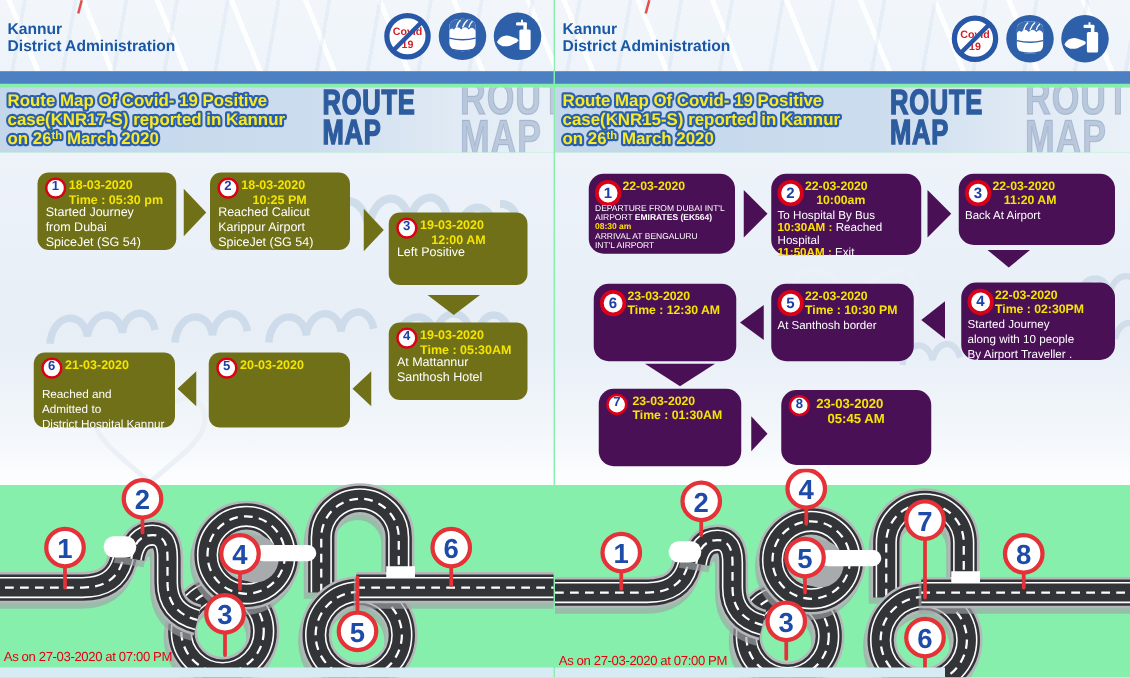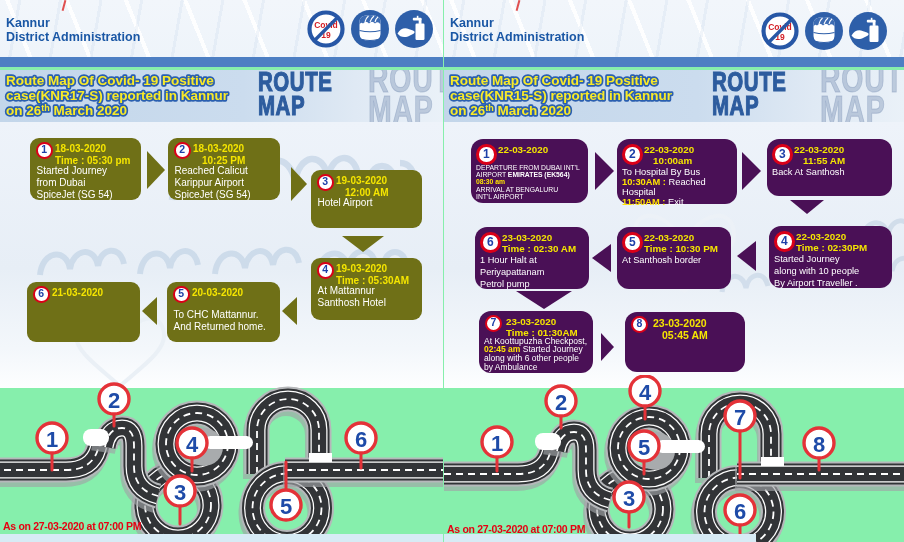--- a/index.html
+++ b/index.html
@@ -38,21 +38,21 @@
 .y,.yb{color:#ffe400}.yb{font-weight:bold}
 .panel.right .badge{left:5px;top:5px;width:20.5px;height:20.5px;border-width:3px;font-size:12px;line-height:14px}
 .panel.right .dates{left:27px;font-size:9.8px;line-height:11px;top:5px}
 .panel.right .body{left:5px}
 .panel.right .b11{font-size:9.2px}
 .panel.right .bx78 .badge{width:17px;height:17px;border-width:2.8px;font-size:10.5px;line-height:11.5px;left:6px;top:4px}
 .panel.right .bx8 .body{font-size:10.3px;line-height:11.7px;left:7px}
 .panel.right .bx8 .dates{left:28px;font-size:10.5px;line-height:12px}
 .arr{position:absolute;width:0;height:0}
 .roadsvg{position:absolute;left:0}
-.ason{position:absolute;left:3px;font-size:10.5px;letter-spacing:-0.3px;font-weight:bold;color:#e60012}
+.ason{position:absolute;left:3px;font-size:10.5px;letter-spacing:-0.3px;font-weight:normal;color:#e60012}
 .strip{position:absolute;left:0;top:534px;width:100%;height:8px;background:#d7ebf5}
 </style></head>
 <body>
 <div id="page">
 <div class="panel left" style="left:0px;width:443px">
       <div class="hdr">
         <div class="hdrtxt">Kannur<br>District Administration</div>
         <svg width="443" height="57" style="position:absolute;left:0;top:0">
           <circle cx="326" cy="29" r="16.5" fill="#ffffff" stroke="#2757a6" stroke-width="4.2"></circle>
           <text x="326" y="25" font-size="8.5" font-weight="bold" fill="#d31f26" text-anchor="middle" dominant-baseline="central" font-family="Liberation Sans,sans-serif">Covid</text>
@@ -116,42 +116,42 @@
           <div class="date" style="padding-left:9px">10:25 PM</div>
         </div>
         <div class="body b11">Reached Calicut<br>Karippur Airport<br>SpiceJet (SG 54)</div>
       </div>
       <div class="box " style="left:311px;top:170px;width:111px;height:58px">
         <span class="badge">3</span>
         <div class="dates">
           <div class="date">19-03-2020</div>
           <div class="date" style="padding-left:9px">12:00 AM</div>
         </div>
-        <div class="body b11">Hotel Airport</div>
+        <div class="body b11">Left Positive</div>
       </div>
       <div class="box " style="left:311px;top:258px;width:111px;height:62px">
         <span class="badge">4</span>
         <div class="dates">
           <div class="date">19-03-2020</div>
           <div class="date">Time : 05:30AM</div>
         </div>
         <div class="body b11">At Mattannur<br>Santhosh Hotel</div>
       </div>
       <div class="box " style="left:167px;top:282px;width:113px;height:60px">
         <span class="badge">5</span>
         <div class="dates">
           <div class="date">20-03-2020</div>
         </div>
-        <div class="body b11">To CHC Mattannur.<br>And Returned home.</div>
       </div>
       <div class="box " style="left:27px;top:282px;width:113px;height:60px">
         <span class="badge">6</span>
         <div class="dates">
           <div class="date">21-03-2020</div>
         </div>
+        <div class="body b10">Reached and<br>Admitted to<br>District Hospital Kannur</div>
       </div>
       <div class="arr" style="left:147px;top:151px;border-top:19px solid transparent;border-bottom:19px solid transparent;border-left:18px solid var(--olive)"></div>
       <div class="arr" style="left:291px;top:167px;border-top:17px solid transparent;border-bottom:17px solid transparent;border-left:16px solid var(--olive)"></div>
       <div class="arr" style="left:342px;top:236px;border-left:21px solid transparent;border-right:21px solid transparent;border-top:16px solid var(--olive)"></div>
       <div class="arr" style="left:282px;top:297px;border-top:14px solid transparent;border-bottom:14px solid transparent;border-right:15px solid var(--olive)"></div>
       <div class="arr" style="left:142px;top:297px;border-top:14px solid transparent;border-bottom:14px solid transparent;border-right:15px solid var(--olive)"></div>
       <svg class="roadsvg" width="443" height="167" viewBox="0 375 443 167" style="top:375px">
         <g>
           <g>
             <g transform="translate(-2,5)" opacity="0.65">
@@ -306,23 +306,23 @@
         <div class="dates">
           <div class="date">22-03-2020</div>
           <div class="date" style="padding-left:9px">10:00am</div>
         </div>
         <div class="body b9">To Hospital By Bus<br><span class="yb">10:30AM :</span> Reached<br>Hospital<br><span class="yb">11:50AM :</span> Exit</div>
       </div>
       <div class="box " style="left:323px;top:139px;width:125px;height:57px">
         <span class="badge">3</span>
         <div class="dates">
           <div class="date">22-03-2020</div>
-          <div class="date" style="padding-left:9px">11:55 AM</div>
-        </div>
-        <div class="body b11">Back At Santhosh</div>
+          <div class="date" style="padding-left:9px">11:20 AM</div>
+        </div>
+        <div class="body b11">Back At Airport</div>
       </div>
       <div class="box " style="left:325px;top:226px;width:123px;height:62px">
         <span class="badge">4</span>
         <div class="dates">
           <div class="date">22-03-2020</div>
           <div class="date">Time : 02:30PM</div>
         </div>
         <div class="body b95">Started Journey<br>along with 10 people<br>By Airport Traveller .</div>
       </div>
       <div class="box " style="left:173px;top:227px;width:114px;height:62px">
@@ -330,31 +330,29 @@
         <div class="dates">
           <div class="date">22-03-2020</div>
           <div class="date">Time : 10:30 PM</div>
         </div>
         <div class="body b11">At Santhosh border</div>
       </div>
       <div class="box " style="left:31px;top:227px;width:114px;height:62px">
         <span class="badge">6</span>
         <div class="dates">
           <div class="date">23-03-2020</div>
-          <div class="date">Time : 02:30 AM</div>
-        </div>
-        <div class="body b11">1 Hour Halt at<br>Periyapattanam<br>Petrol pump</div>
+          <div class="date">Time : 12:30 AM</div>
+        </div>
       </div>
       <div class="box bx78" style="left:35px;top:311px;width:114px;height:62px">
         <span class="badge">7</span>
         <div class="dates">
           <div class="date">23-03-2020</div>
           <div class="date">Time : 01:30AM</div>
         </div>
-        <div class="body b8b">At Koottupuzha Checkpost,<br><span class="yb">02:45 am</span> Started Journey<br>along with 6 other people<br>by Ambulance</div>
       </div>
       <div class="box bx78 bx8" style="left:181px;top:312px;width:120px;height:60px">
         <span class="badge">8</span>
         <div class="dates">
           <div class="date">23-03-2020</div>
           <div class="date" style="padding-left:9px">05:45 AM</div>
         </div>
       </div>
       <div class="arr" style="left:151px;top:152px;border-top:19px solid transparent;border-bottom:19px solid transparent;border-left:19px solid var(--purp)"></div>
       <div class="arr" style="left:298px;top:152px;border-top:19px solid transparent;border-bottom:19px solid transparent;border-left:19px solid var(--purp)"></div>

